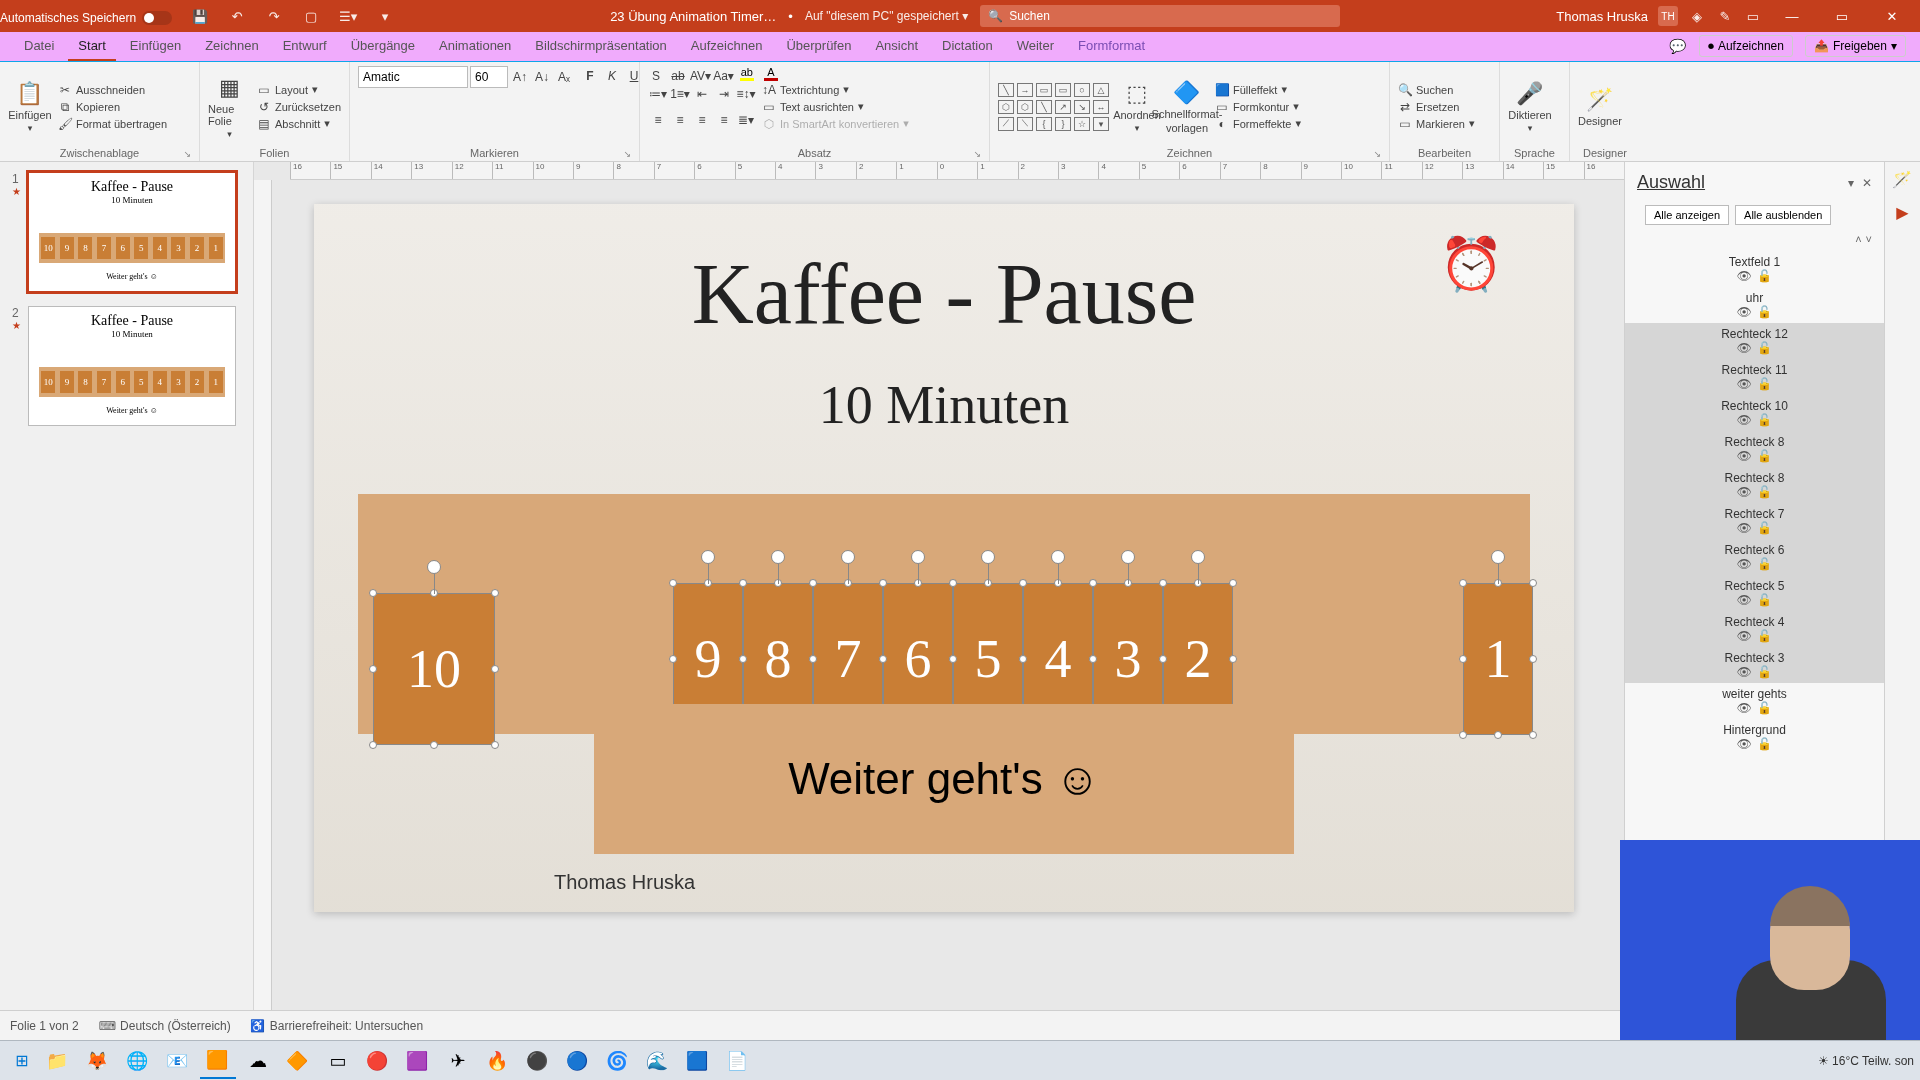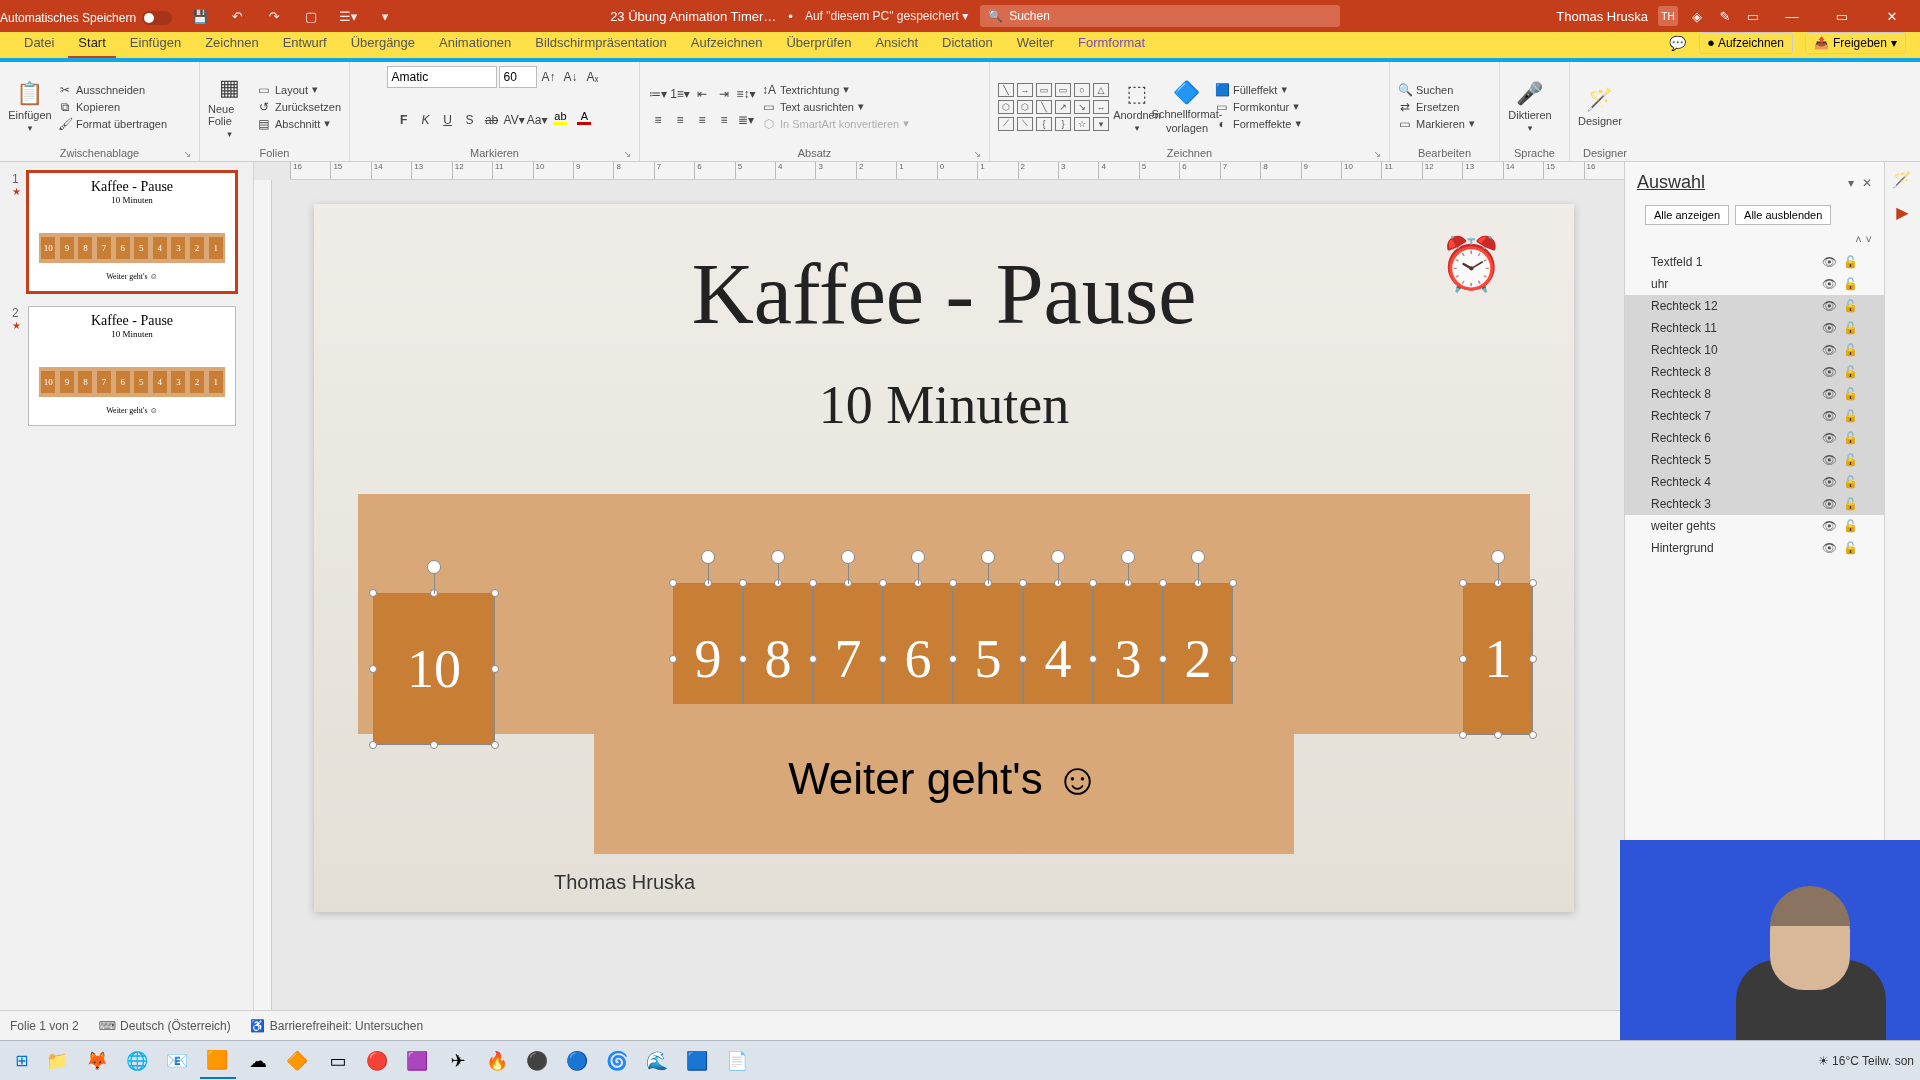--- a/index.html
+++ b/index.html
@@ -12,21 +12,21 @@
 .toggle .knob { width:10px; height:10px; border-radius:50%; background:#fff;}
 .tb-icon { width:18px; height:18px; display:inline-flex; align-items:center; justify-content:center; font-size:13px; opacity:.9; }
 .titlebar .center { flex:1; display:flex; align-items:center; justify-content:center; gap:12px; }
 .titlebar .filename { font-size:13px; }
 .titlebar .savedloc { font-size:12px; opacity:.9;}
 .searchbox { width:360px; height:22px; background:#d86a4e; border-radius:3px; display:flex; align-items:center; padding:0 8px; gap:6px; color:#fff; font-size:12px;}
 .titlebar .right { display:flex; align-items:center; gap:10px; padding-right:8px;}
 .user-badge { width:20px; height:20px; background:#d86a4e; border-radius:3px; font-size:10px; display:inline-flex; align-items:center; justify-content:center;}
 .win-btn { width:40px; height:32px; display:inline-flex; align-items:center; justify-content:center;}
 
-.tabbar { height:30px; background:#fde047; border-bottom:4px solid #0ea5e9; display:flex; align-items:flex-end; padding:0 14px; gap:4px; }
+.tabbar { height:30px; background:#f0abfc; border-bottom:1px solid #0ea5e9; display:flex; align-items:flex-end; padding:0 14px; gap:4px; }
 .tab { font-size:13px; padding:5px 10px 6px; color:#555; border-bottom:2px solid transparent; cursor:default;}
 .tab.active { border-bottom:2px solid #c43e1c; color:#222; font-weight:500;}
 .tab.context { color:#7a4db3;}
 .tabbar-right { margin-left:auto; display:flex; align-items:center; gap:12px; padding-bottom:4px;}
 .pill { font-size:12px; padding:3px 8px; border:1px solid #ccc; border-radius:3px; display:flex; align-items:center; gap:4px;}
 .comment-btn { font-size:14px;}
 
 .ribbon { height:100px; background:#f3f3f3; border-bottom:1px solid #cfcfcf; display:flex; align-items:stretch;}
 .rgroup { border-right:1px solid #dcdcdc; padding:4px 8px 2px; display:flex; flex-direction:column; }
 .rgroup-content { flex:1; display:flex; align-items:center; gap:6px;}
@@ -82,21 +82,21 @@
 .author { position:absolute; bottom:18px; left:240px; font-size:20px; color:#333;}
 
 .selection-pane { width:260px; background:#f7f7f7; border-left:1px solid #d0d0d0; display:flex; flex-direction:column;}
 .sp-header { padding:10px 12px 6px; display:flex; align-items:center; justify-content:space-between;}
 .sp-title { font-size:18px; color:#333;text-decoration:underline;}
 .sp-close { display:flex; gap:8px; font-size:12px; color:#666;}
 .sp-buttons { padding:6px 20px; display:flex; gap:6px;}
 .sp-btn { font-size:11px; padding:3px 8px; border:1px solid #bbb; background:#fff;}
 .sp-arrows { padding:2px 12px; display:flex; justify-content:flex-end; gap:4px; font-size:11px; color:#666;}
 .sp-list { flex:1; overflow:auto; padding:4px 0;}
-.sp-item { display:flex; align-items:center; justify-content:space-between; padding:4px 26px; font-size:12px; color:#333;}
+.sp-item { display:flex; align-items:center; padding:4px 8px; font-size:12px; color:#333;flex-direction:column;}
 .sp-item.sel { background:#d6d6d6;}
 .sp-item .icons { display:flex; gap:6px; font-size:12px; color:#555;}
 
 .far-right-bar { width:36px; background:#f3f3f3; border-left:1px solid #d0d0d0; display:flex; flex-direction:column; align-items:center; padding-top:8px; gap:14px;}
 .far-right-bar .fi { font-size:16px; color:#c43e1c;}
 
 .statusbar { position:absolute; bottom:0; left:0; right:0; height:30px; background:#f3f3f3; border-top:1px solid #cfcfcf; display:flex; align-items:center; font-size:12px; color:#555; padding:0 10px;}
 .statusbar .sb-item { margin-right:20px; display:flex; align-items:center; gap:4px;}
 .statusbar .sb-right { margin-left:auto; display:flex; align-items:center; gap:14px;}
 
@@ -212,21 +212,21 @@
         <div class="ritem">
             <span class="ic">↺</span>
             <span>Zurücksetzen</span>
           </div>
         <div class="ritem"><span class="ic">▤</span><span>Abschnitt</span> ▾</div>
       </div>
     </div>
     <div class="rgroup-label">Folien</div>
   </div>
   <div class="rgroup" style="width:290px">
-    <div class="rgroup-content" style="flex-direction:column; align-items:center; gap:22px;">
+    <div class="rgroup-content" style="flex-direction:row; align-items:flex-start; gap:6px;">
       <div class="btnrow">
         <span class="font-combo">Amatic</span>
         <span class="size-combo">60</span>
         <span class="b">A↑</span>
         <span class="b">A↓</span>
         <span class="b">Aₓ</span>
       </div>
       <div class="btnrow">
         <span class="b" style="font-weight:bold">F</span>
         <span class="b" style="font-style:italic">K</span>

